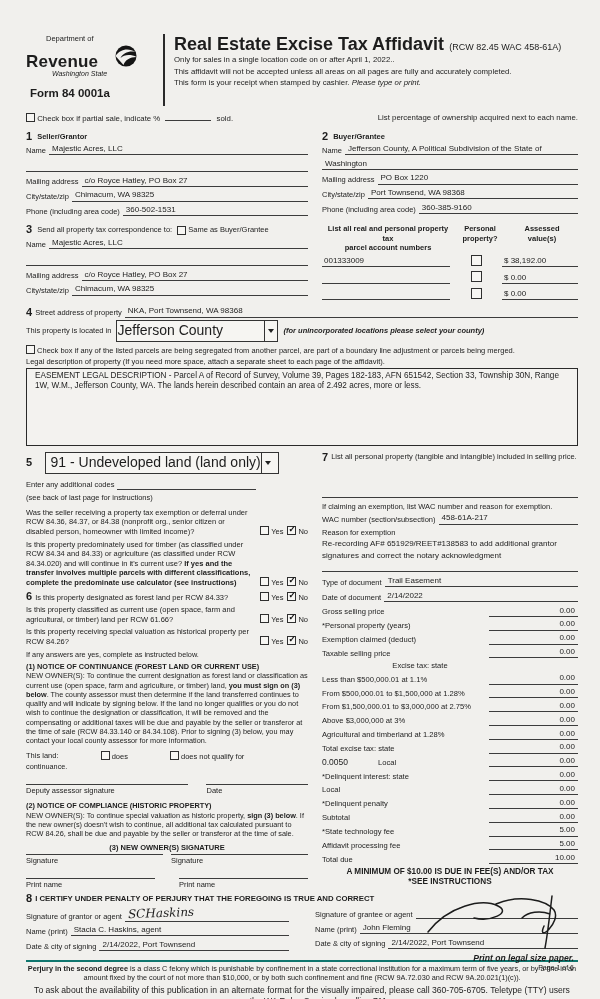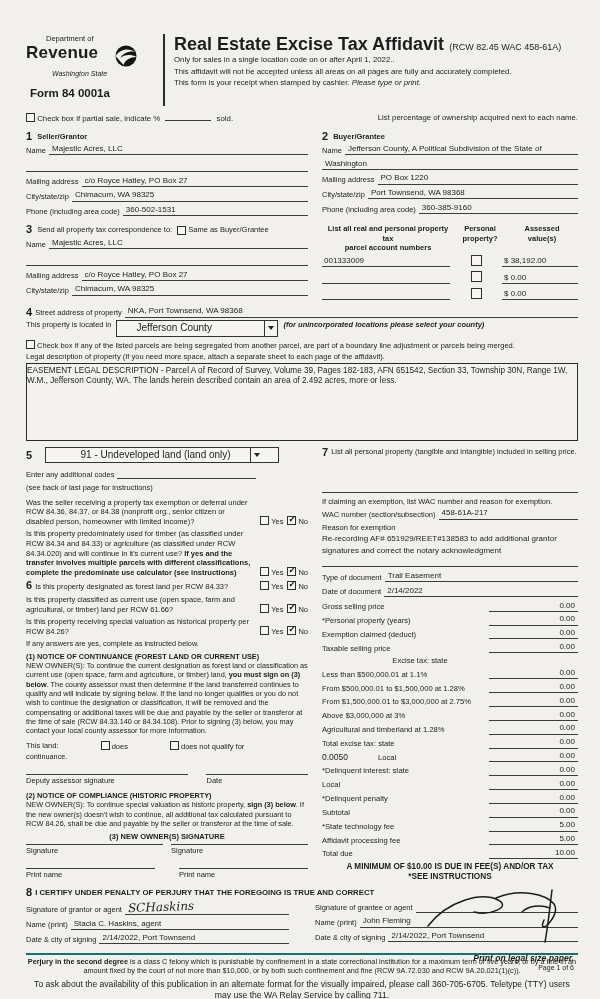--- a/index.html
+++ b/index.html
@@ -8,21 +8,21 @@
     margin:0 auto;background:#f1f0ed;color:#1d1d1d;
     font-family:"Liberation Sans",sans-serif;font-size:7.5px;line-height:1.28;
     padding:34px 22px 0 26px;overflow:hidden;
   }
   .b{font-weight:bold}.i{font-style:italic}
   
   .hdr{display:flex;align-items:flex-start}
   .hdr-left{width:128px;flex:none;position:relative}
   .dept{font-size:7.5px;margin-left:20px}
   .agency{font-size:17px;font-weight:bold;letter-spacing:.2px;line-height:1}
-  .agencyrow{display:flex;align-items:flex-start;gap:16px}
+  .agencyrow{display:flex;align-items:flex-end;gap:16px}
   .wstate{font-size:7px;font-style:italic;margin-left:26px}
   .formnum{font-size:11.5px;font-weight:bold;margin-top:7px;margin-left:4px}
   .hdr-div{border-left:2px solid #2a2a2a;align-self:stretch;margin:0 9px;height:72px}
   .hdr-right{flex:1;padding-top:1px}
   .title{font-size:18px;font-weight:bold;line-height:1.05}
   .titlecode{font-size:9px;font-weight:normal}
   .note{font-size:7.8px;margin-top:1.5px}
   
   .fl{display:flex;align-items:flex-end;margin-bottom:3.5px}
   .lab{white-space:nowrap;padding-right:3px}
@@ -37,24 +37,24 @@
   .secnum{font-weight:bold;font-size:11px;margin-right:3px;line-height:1}
   .sechead{display:flex;align-items:flex-end;gap:2px;margin-bottom:2px}
   .sechead .t{font-weight:bold;font-size:7.5px}
   
   .phead{display:flex;font-weight:bold;text-align:center;margin-bottom:2px}
   .prow{display:flex;align-items:flex-end;margin-bottom:4px}
   .pc1{flex:1}.pc2{width:52px;flex:none;text-align:center}.pc3{width:72px;flex:none}
   .pval{border-bottom:1px solid #3c3c3c;font-size:8px;padding:0 2px;min-height:9px}
   
   .dd{display:inline-flex;border:1px solid #333;background:#f6f5f2;align-items:stretch;vertical-align:middle}
-  .ddtext{padding:1px 19px;font-size:10px;white-space:nowrap}
+  .ddtext{padding:1px 0;font-size:14px;white-space:nowrap}
   .ddbtn{border-left:1px solid #333;width:12px;display:flex;align-items:center;justify-content:center}
   .tri{width:0;height:0;border-left:3px solid transparent;border-right:3px solid transparent;border-top:4px solid #222}
-  .legalbox{border:1.2px solid #2a2a2a;min-height:72px;padding:2px 0;font-size:8.2px;margin-top:1px;background:#f3f2ef}
+  .legalbox{border:1.2px solid #2a2a2a;min-height:72px;padding:2px 8px;font-size:8.2px;margin-top:1px;background:#f3f2ef}
   
   .q{display:flex;margin-bottom:3px}
   .qt{flex:1;padding-right:5px}
   .qa{white-space:nowrap;align-self:flex-end;flex:none}
   .qa .cb{margin:0 2px 0 4px}
   .para{font-size:7.3px;margin-bottom:3px}
   .hrline{border-top:1px solid #3c3c3c;margin:4px 0}
   
   .mrow{display:flex;align-items:flex-end;margin-bottom:2.6px}
   .mlab{flex:1;text-align:left;white-space:nowrap;font-size:7.6px}
@@ -215,21 +215,21 @@
       </div>
     </div>
   </div>
 
   <div style="margin-top:2px">
     <div class="fl" style="margin-bottom:2px">
       <span class="secnum">4</span>
       <span class="lab">Street address of property</span>
       <span class="fill">NKA, Port Townsend, WA 98368</span>
     </div>
-    <div style="display:flex;gap:5px;margin-bottom:3px">
+    <div style="display:flex;align-items:center;gap:5px;margin-bottom:3px">
       <span>This property is located in</span>
       <span class="dd" style="width:160px;justify-content:space-between">
         <span class="ddtext">Jefferson County</span>
         <span class="ddbtn">
             <span class="tri"></span>
           </span>
       </span>
       <span class="b i">(for unincorporated locations please select your county)</span>
     </div>
     <div style="margin-bottom:2px">

